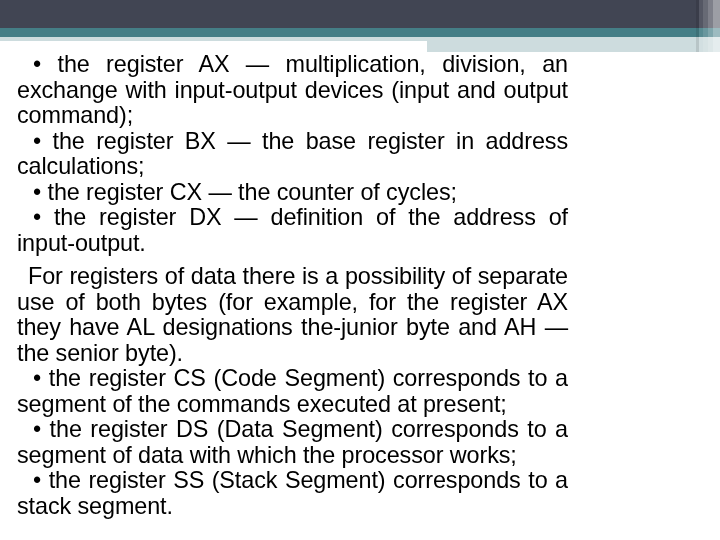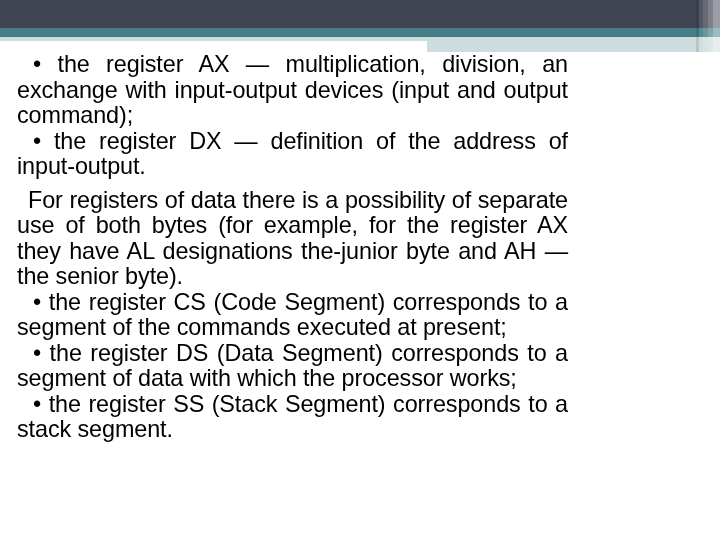--- a/index.html
+++ b/index.html
@@ -74,20 +74,22 @@
   <div class="edge-stripes">
     <span class="es1"></span>
     <span class="es2"></span>
     <span class="es3"></span>
     <span class="es4"></span>
     <span class="es5"></span>
   </div>
 
   <div class="content">
     <p class="bullet">• the register AX — multiplication, division, an exchange with input-output devices (input and output command);</p>
+    <p class="bullet">• the register BX — the base register in address calculations;</p>
+    <p class="bullet">• the register CX — the counter of cycles;</p>
     <p class="bullet">• the register DX — definition of the address of input-output.</p>
     <p class="plain">For registers of data there is a possibility of separate use of both bytes (for example, for the register AX they have AL designations the-junior byte and AH — the senior byte).</p>
     <p class="bullet">• the register CS (Code Segment) corresponds to a segment of the commands executed at present;</p>
     <p class="bullet">• the register DS (Data Segment) corresponds to a segment of data with which the processor works;</p>
     <p class="bullet">• the register SS (Stack Segment) corresponds to a stack segment.</p>
   </div>
 
 </div>
 
 </body></html>

